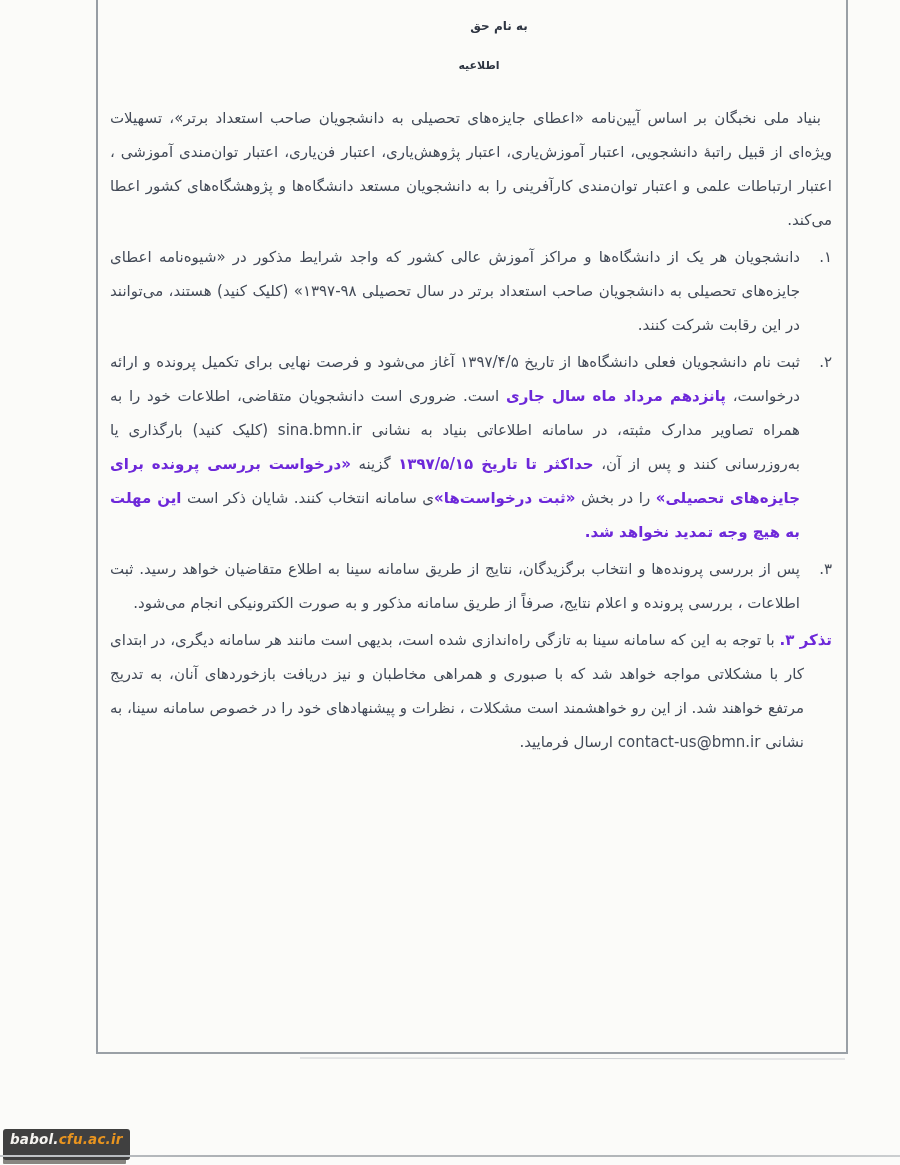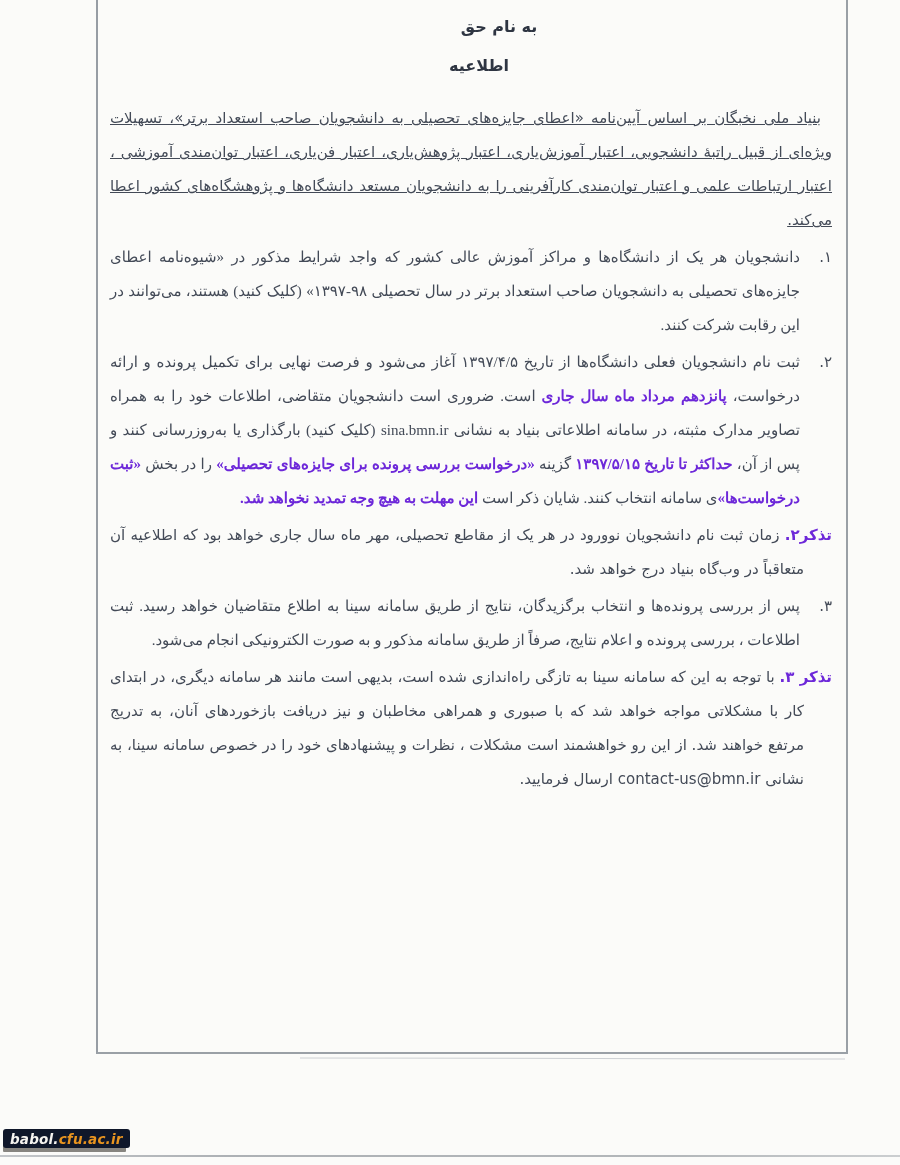--- a/index.html
+++ b/index.html
@@ -16,37 +16,37 @@
   .frame-shadow{position:absolute;left:300px;top:1058px;width:545px;height:1px;background:#cdd0d3;transform:rotate(.12deg);}
   .scan-bottom-line{position:absolute;left:0;top:1155px;width:900px;height:2px;
     background:linear-gradient(90deg,#c3c6c9,#adb1b5 25%,#b3b7ba 75%,#cbced0);}
   
   .content{
     position:absolute;left:110px;top:0;width:722px;
     color:#434a57;font-size:15px;line-height:34px;
     text-align:justify;
   }
   .h{text-align:center;font-weight:bold;color:#2e3542;margin:0;}
-  .bismillah{margin-top:15px;font-size:16px;line-height:23px;transform:translateX(28px);}
-  .notice{margin-top:17px;font-size:16px;line-height:22px;transform:translateX(8px);}
+  .bismillah{margin-top:15px;font-size:12px;line-height:23px;transform:translateX(28px);}
+  .notice{margin-top:17px;font-size:11px;line-height:22px;transform:translateX(8px);}
   .doc-title{margin-top:27px;font-size:16px;line-height:24px;}
   .para{margin:0;}
-  .intro-p{margin-top:24px;text-indent:11px;text-decoration:underline;}
+  .intro-p{margin-top:24px;text-indent:11px;}
   .lead{text-indent:11px;}
   .item{display:flex;gap:8px;margin-top:3px;}
   .marker{flex:0 0 24px;text-align:right;}
-  .item-body{flex:1;min-width:0;font-family:Liberation Serif, serif;}
+  .item-body{flex:1;min-width:0;}
   .note{margin:3px 0 0;padding-right:28px;text-indent:-28px;}
   b,.b{font-weight:bold;color:#6d28d9;}
   .lnk,.url{color:inherit;text-decoration:none;}
   
   .wm{
     position:absolute;left:3px;top:1129px;
-    background:#0f172a;color:#f5f3ef;
-    padding:2px 7px 0 7px;border-radius:3px;
+    background:#404040;color:#f5f3ef;
+    padding:2px 7px 12px 7px;border-radius:3px;
     font-style:italic;font-weight:bold;font-size:13.5px;line-height:17px;
     letter-spacing:.2px;white-space:nowrap;
     box-shadow:-2px 6px 0 -2px rgba(40,36,30,.55);
   }
   .wm .accent{color:#e8941f;}
 </style>
 </head>
 <body>
 
 <div class="page-frame"></div>
@@ -62,21 +62,20 @@
     <span class="marker">۱.</span>
     <div class="item-body"><span>دانشجویان هر یک از دانشگاه‌ها و مراکز آموزش عالی کشور که واجد شرایط مذکور در «شیوه‌نامه اعطای جایزه‌های تحصیلی به دانشجویان صاحب استعداد برتر در سال تحصیلی ۹۸-۱۳۹۷» </span><span class="lnk">(کلیک کنید)</span><span> هستند، می‌توانند در این رقابت شرکت کنند.</span></div>
   </div>
 
   <div class="item">
     <span class="marker">۲.</span>
     <div class="item-body"><span>ثبت نام دانشجویان فعلی دانشگاه‌ها از تاریخ ۱۳۹۷/۴/۵ آغاز می‌شود و فرصت نهایی برای تکمیل پرونده و ارائه درخواست، </span><b>پانزدهم مرداد ماه سال جاری</b><span> است. ضروری است دانشجویان متقاضی، اطلاعات خود را به همراه تصاویر مدارک مثبته، در سامانه اطلاعاتی بنیاد به نشانی </span><span class="url">sina.bmn.ir</span><span> </span><span class="lnk">(کلیک کنید)</span><span> بارگذاری یا به‌روزرسانی کنند و پس از آن، </span><b>حداکثر تا تاریخ ۱۳۹۷/۵/۱۵</b><span> گزینه </span><b>«درخواست بررسی پرونده برای جایزه‌های تحصیلی»</b><span> را در بخش </span><b>«ثبت درخواست‌ها»</b><span>ی سامانه انتخاب کنند. شایان ذکر است </span><b>این مهلت به هیچ وجه تمدید نخواهد شد.</b></div>
   </div>
 
 
-  <p class="note"><b>تذکر۲.</b><span> زمان ثبت نام دانشجویان نوورود در هر یک از مقاطع تحصیلی، مهر ماه سال جاری خواهد بود که اطلاعیه آن متعاقباً در وب‌گاه بنیاد درج خواهد شد.</span></p>
 
   <div class="item">
     <span class="marker">۳.</span>
     <div class="item-body"><span>پس از بررسی پرونده‌ها و انتخاب برگزیدگان، نتایج از طریق سامانه سینا  به اطلاع متقاضیان خواهد رسید. ثبت اطلاعات ، بررسی پرونده و اعلام نتایج، صرفاً از طریق سامانه مذکور و به صورت الکترونیکی انجام می‌شود.</span></div>
   </div>
 
   <p class="note"><b>تذکر ۳.</b><span> با توجه به این که سامانه سینا به تازگی راه‌اندازی شده است، بدیهی است مانند هر سامانه دیگری، در ابتدای کار با مشکلاتی مواجه خواهد شد که با صبوری و همراهی مخاطبان و نیز دریافت بازخوردهای آنان، به تدریج مرتفع خواهند شد. از این رو خواهشمند است مشکلات ، نظرات و پیشنهادهای خود را در خصوص سامانه سینا، به نشانی </span><span class="url">contact-us@bmn.ir</span><span> ارسال فرمایید.</span></p>
 </div>
 
 <div class="wm"><span>babol.</span><span class="accent">cfu.ac.ir</span></div>

